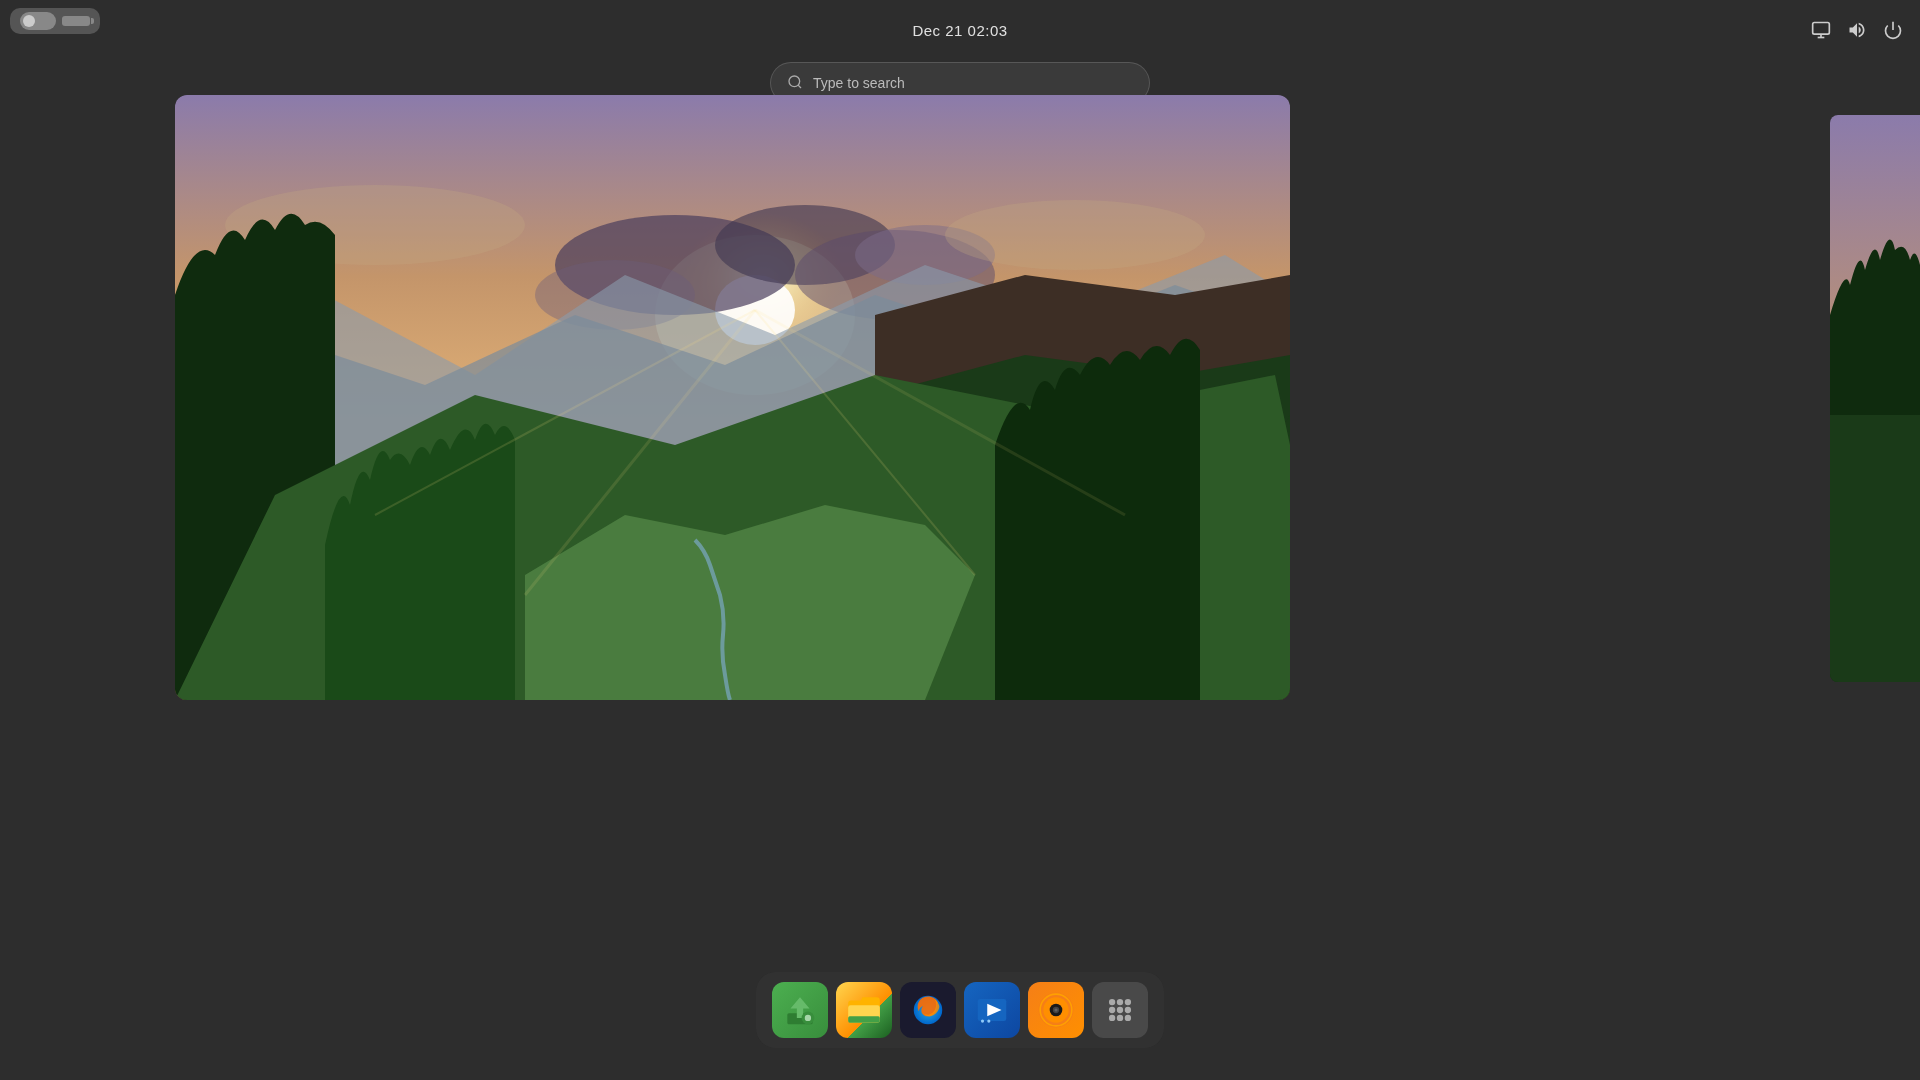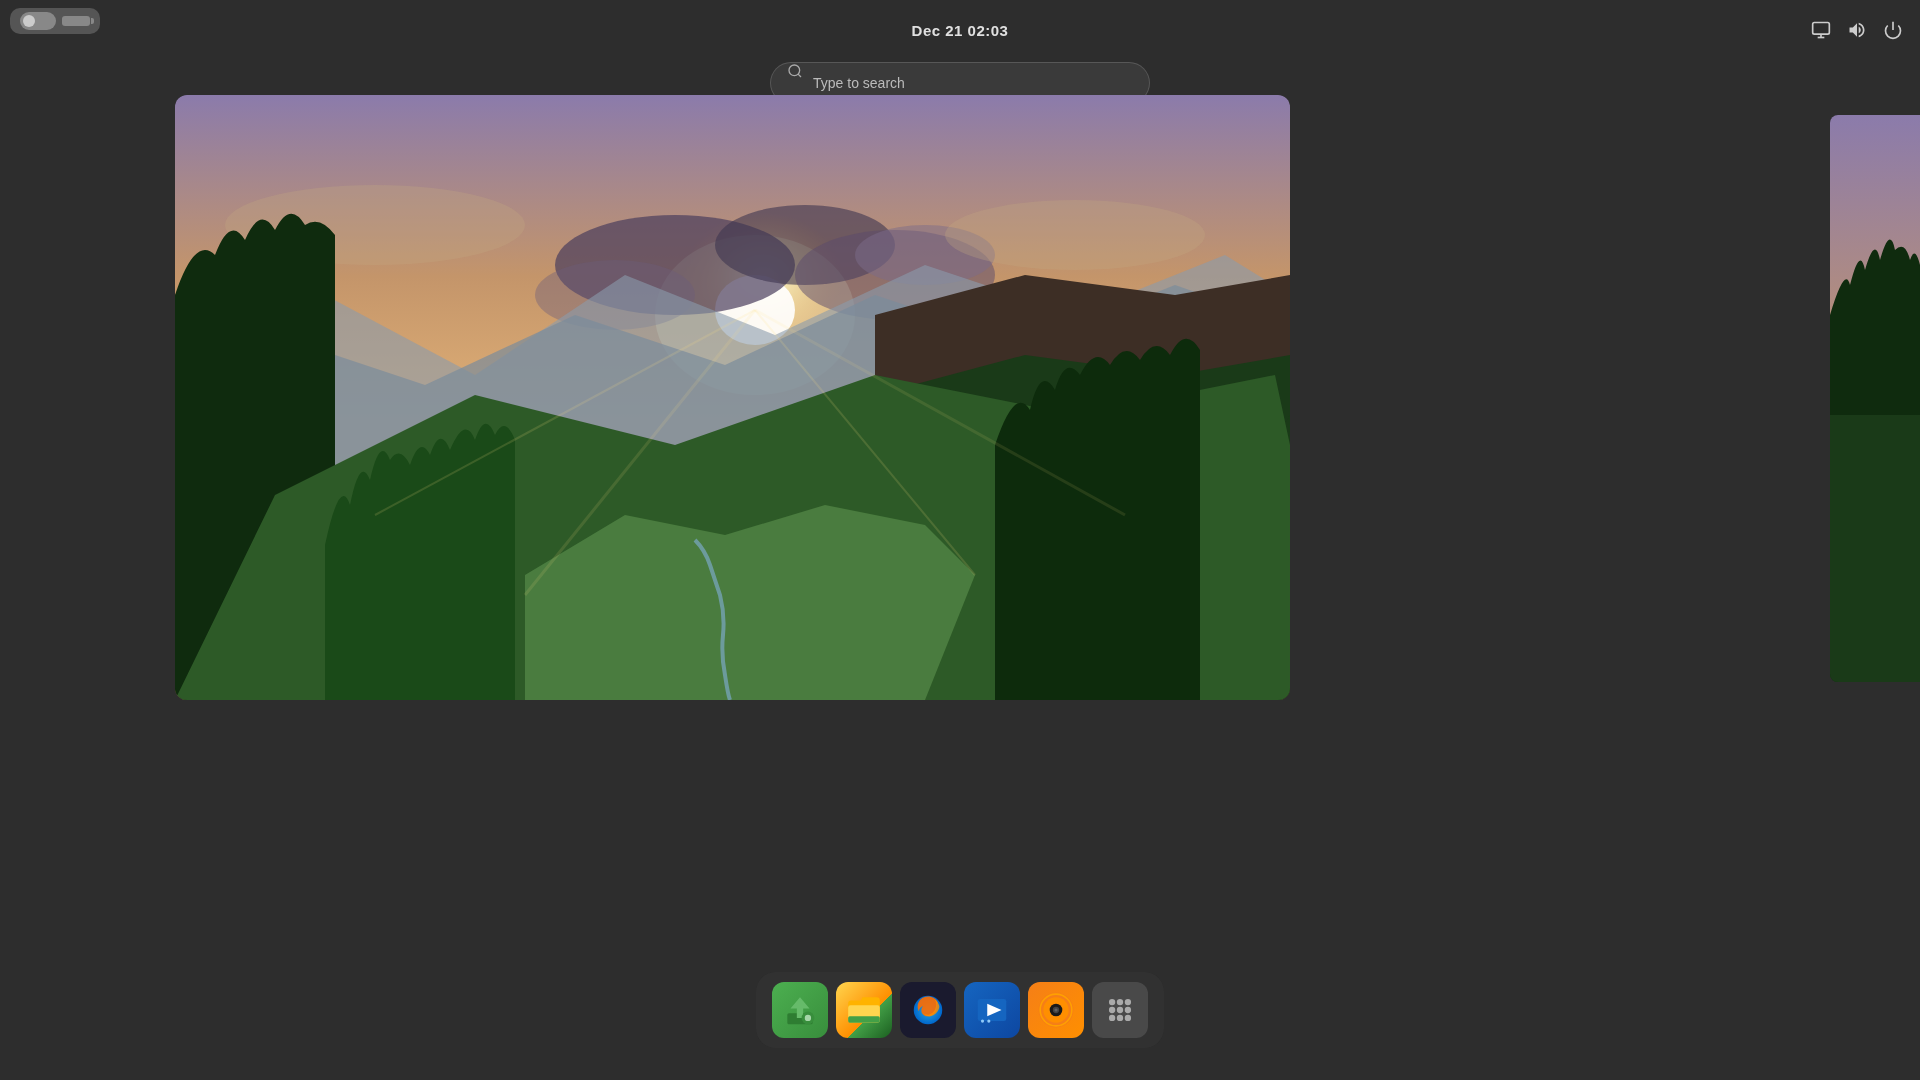--- a/index.html
+++ b/index.html
@@ -75,21 +75,21 @@
     .datetime {
       position: absolute;
       top: 0;
       left: 50%;
       transform: translateX(-50%);
       height: 60px;
       display: flex;
       align-items: center;
       color: #e0e0e0;
       font-size: 15px;
-      font-weight: 700;
+      font-weight: 400;
       letter-spacing: 0.5px;
     }
 
     
     .top-right-icons {
       position: absolute;
       top: 0;
       right: 16px;
       height: 60px;
       display: flex;
@@ -117,20 +117,21 @@
       width: 380px;
     }
 
     .search-bar {
       width: 100%;
       height: 42px;
       background: rgba(60, 60, 60, 0.9);
       border: 1px solid rgba(255,255,255,0.15);
       border-radius: 22px;
       display: flex;
+      align-items: center;
       padding: 0 16px;
       gap: 10px;
     }
 
     .search-icon-wrap {
       color: #aaa;
       font-size: 15px;
     }
 
     .search-input {

